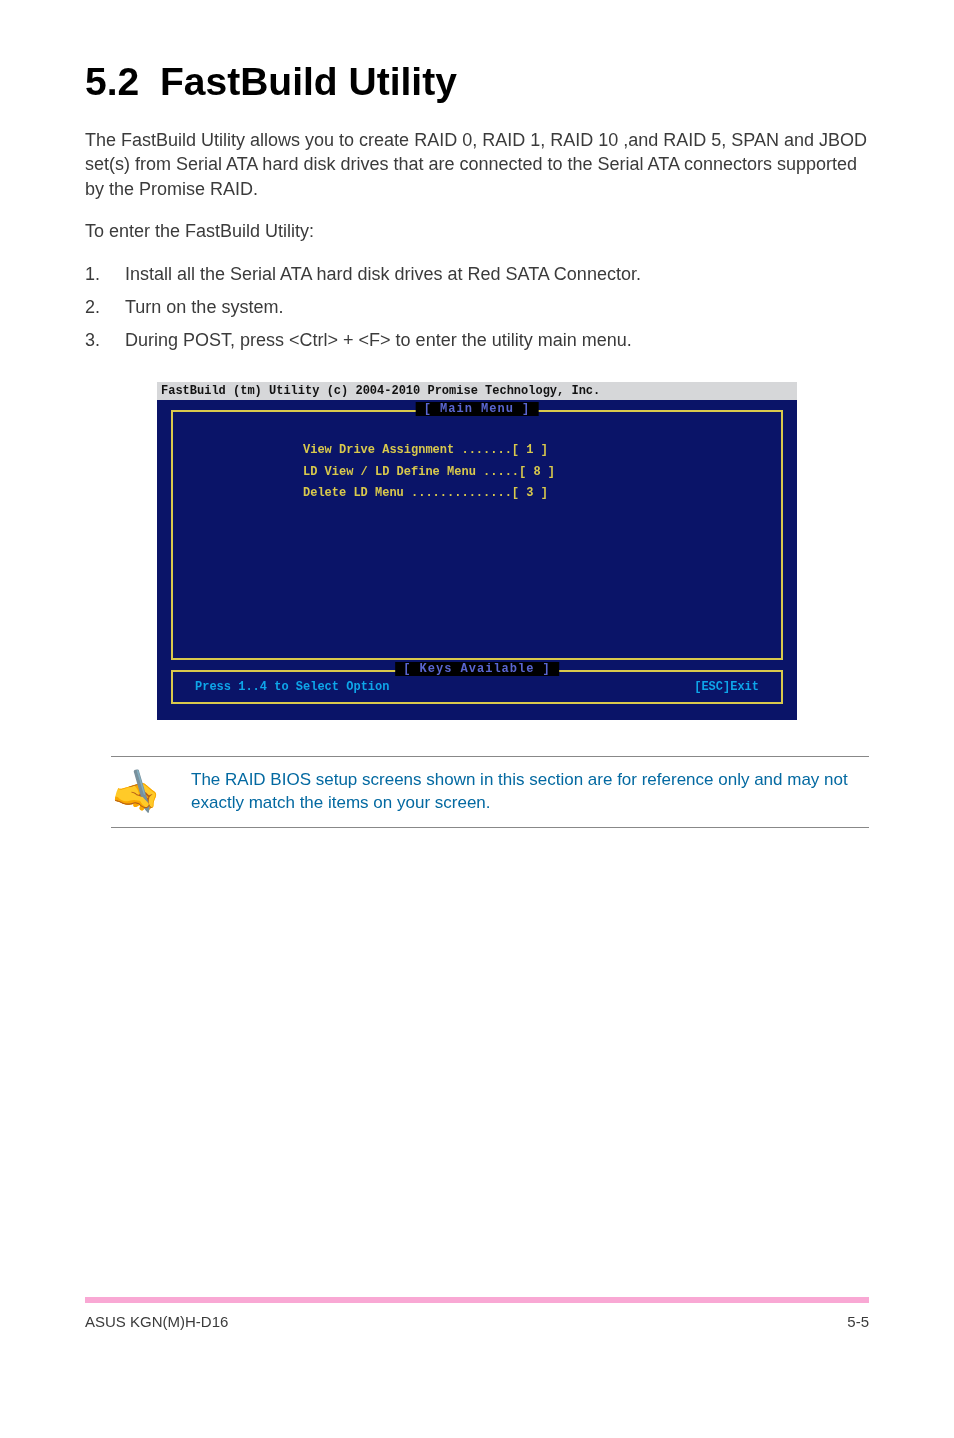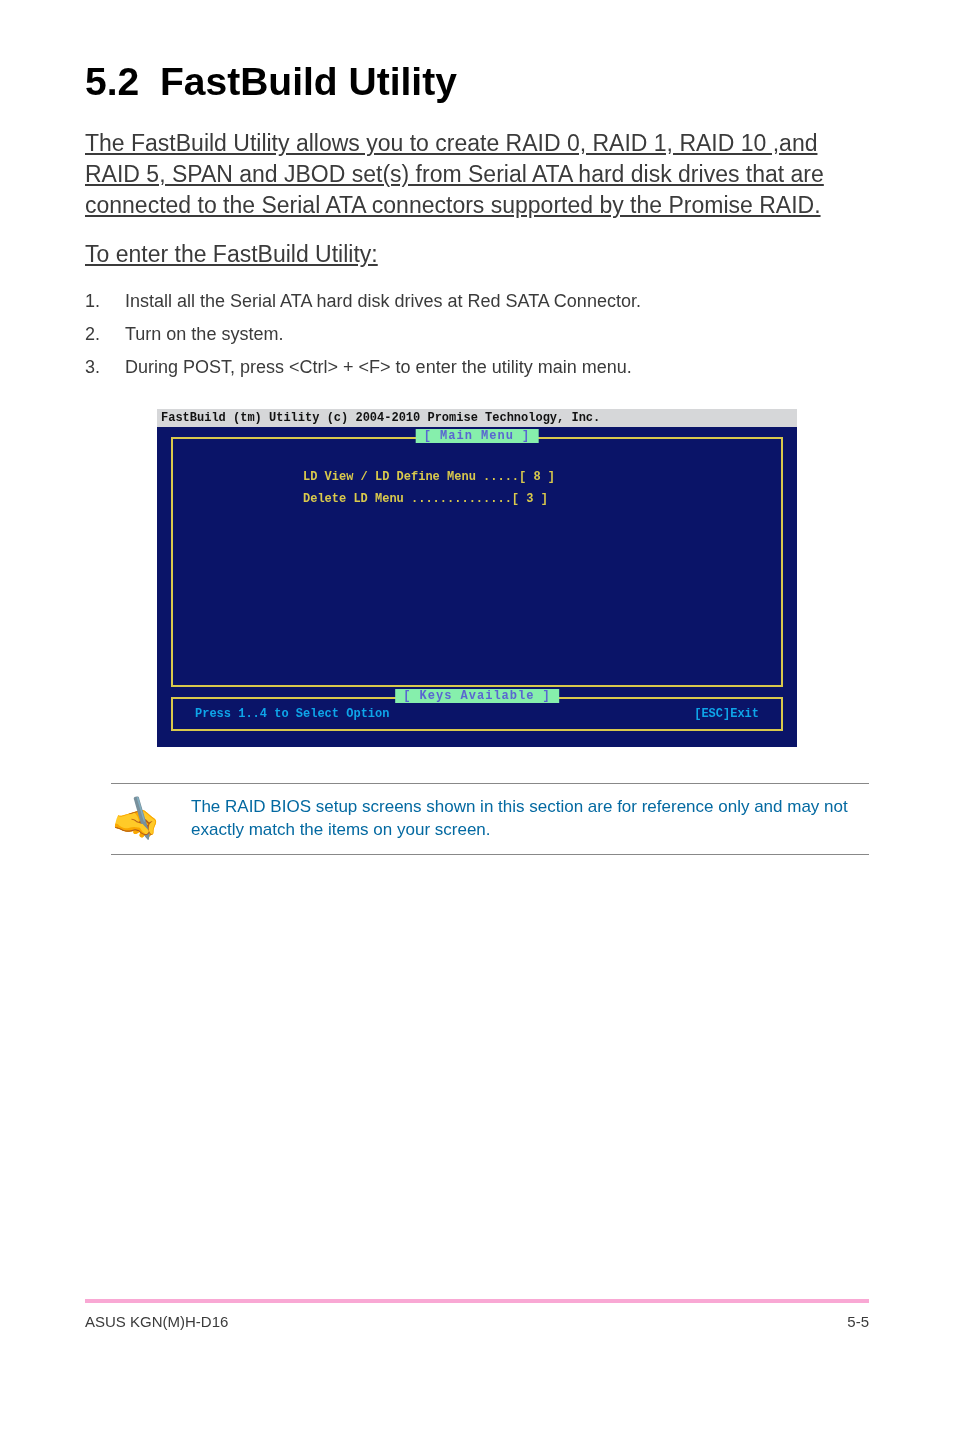--- a/index.html
+++ b/index.html
@@ -24,25 +24,24 @@
     font-size: 39px;
     font-weight: bold;
     color: #000;
     margin: 0 0 24px 0;
   }
   h1 .num {
     display: inline-block;
     width: 75px;
   }
   p.body-text {
-    font-size: 23px;
+    font-size: 18px;
     line-height: 1.35;
     color: #3b3b3b;
     margin: 0 0 18px 0;
-    text-decoration: underline;
   }
   ol.steps {
     list-style: none;
     padding: 0;
     margin: 0 0 28px 0;
   }
   ol.steps li {
     font-size: 18px;
     line-height: 1.5;
     color: #3b3b3b;
@@ -79,21 +78,21 @@
     border: 2px solid #d9c94c;
     position: relative;
     margin: 4px 2px;
     padding: 18px 10px;
   }
   .panel-title {
     position: absolute;
     top: -10px;
     left: 50%;
     transform: translateX(-50%);
-    background: #86efac;
+    background: #000000;
     color: #5a66d1;
     padding: 0 8px;
     white-space: nowrap;
     letter-spacing: 1px;
   }
   .panel-main {
     min-height: 210px;
   }
   .panel-main .menu-lines {
     margin-top: 10px;
@@ -132,21 +131,21 @@
     transform: scaleX(-1) rotate(-20deg);
     margin-left: 6px;
   }
   .note p {
     margin: 0;
     font-size: 17px;
     line-height: 1.35;
     color: #0369a1;
   }
   .footer {
-    border-top: 4px solid #f9a8d4;
+    border-top: 6px solid #f9a8d4;
     padding-top: 10px;
     display: flex;
     justify-content: space-between;
     font-size: 15px;
     color: #3b3b3b;
     margin-top: 40px;
   }
 </style>
 </head>
 <body>
@@ -175,20 +174,21 @@
         <span>During POST, press &lt;Ctrl&gt; + &lt;F&gt; to enter the utility main menu.</span>
       </li>
     </ol>
 
     <div class="bios-wrap">
       <div class="bios-header">FastBuild (tm) Utility (c) 2004-2010 Promise Technology, Inc.</div>
       <div class="bios-screen">
         <div class="panel panel-main">
           <div class="panel-title">[ Main Menu ]</div>
           <div class="menu-lines">
+            <div>View Drive Assignment  .......[ 1 ]</div>
             <div>LD View / LD Define Menu  .....[ 8 ]</div>
             <div>Delete LD Menu  ..............[ 3 ]</div>
           </div>
         </div>
         <div class="panel panel-keys">
           <div class="panel-title">[ Keys Available ]</div>
           <div class="keys-line">
             <span>Press 1..4 to Select Option</span>
             <span>[ESC]Exit</span>
           </div>

